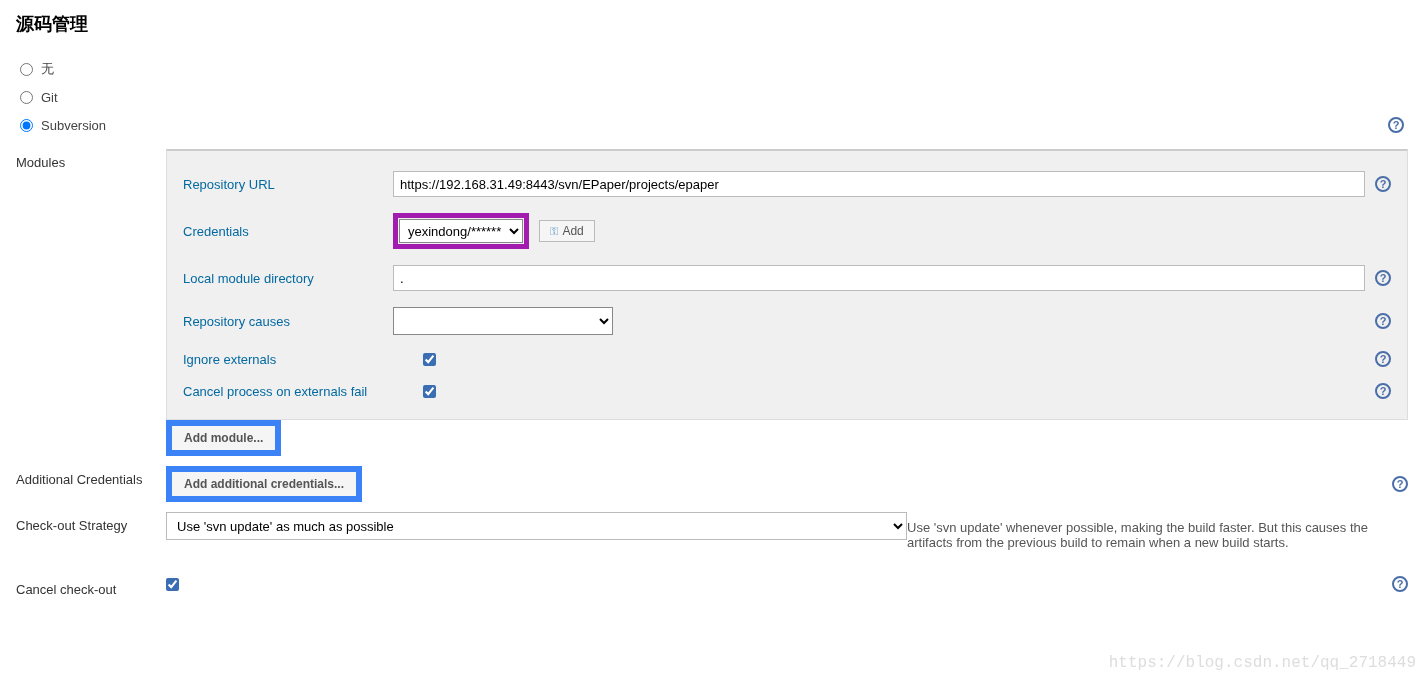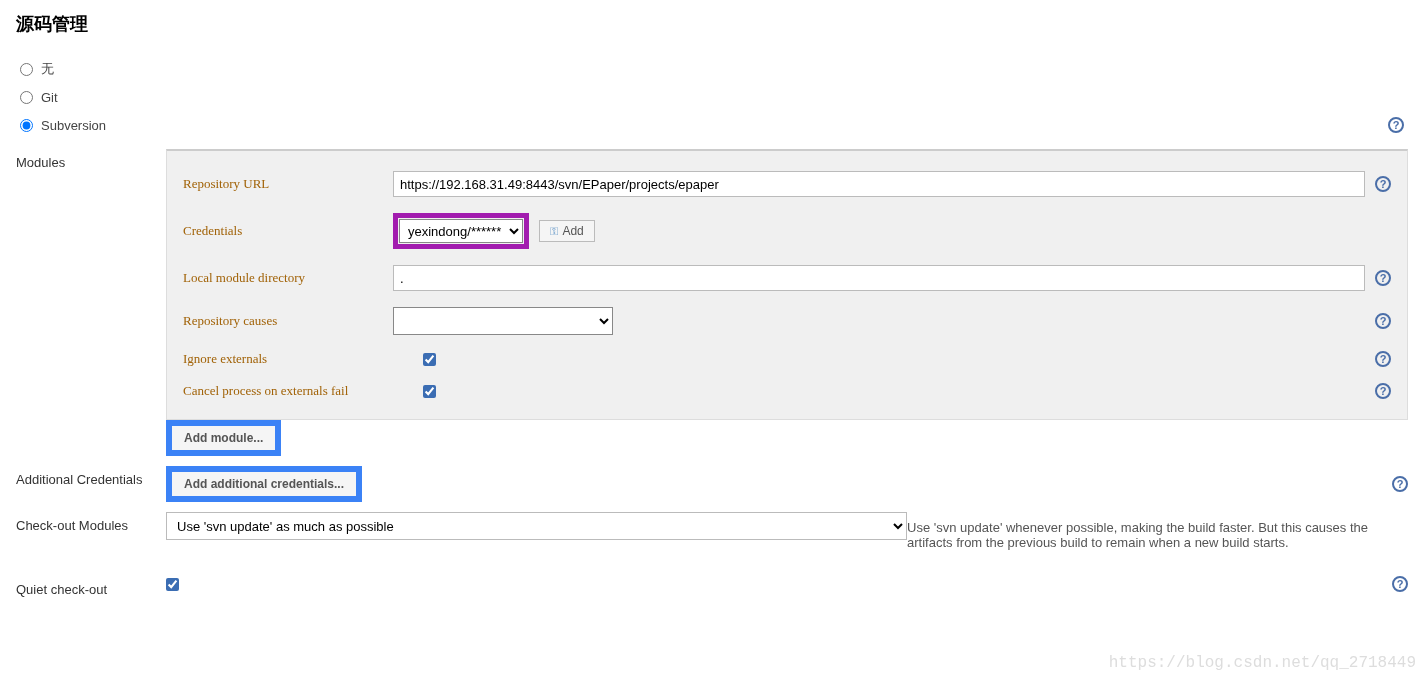--- a/index.html
+++ b/index.html
@@ -61,22 +61,21 @@
   flex: 1;
 }
 .module-row {
   display: flex;
   align-items: center;
   margin-bottom: 16px;
 }
 .module-label {
   width: 210px;
   flex-shrink: 0;
-  color: #a16207;
-  font-family: Liberation Serif, serif;
+  color: #0369a1;
 }
 .module-input {
   flex: 1;
   display: flex;
   align-items: center;
   gap: 8px;
 }
 input[type="text"], select.full {
   width: 100%;
   padding: 4px 6px;
@@ -252,31 +251,31 @@
     <div class="field-row">
       <div class="field-label">Additional Credentials</div>
       <div class="field-content">
         <button class="btn">Add additional credentials...</button>
         <div style="flex:1"></div>
         <span class="help-icon">?</span>
       </div>
     </div>
 
     <div class="field-row">
-      <div class="field-label">Check-out Modules</div>
+      <div class="field-label">Check-out Strategy</div>
       <div class="field-content" style="flex-direction:row; align-items:stretch;">
         <select class="full" style="height:28px;">
           <option>Use 'svn update' as much as possible</option>
         </select>
         <div class="desc-text">Use 'svn update' whenever possible, making the build faster. But this causes the artifacts from the previous build to remain when a new build starts.</div>
       </div>
     </div>
 
     <div class="field-row">
-      <div class="field-label">Quiet check-out</div>
+      <div class="field-label">Cancel check-out</div>
       <div class="field-content">
         <input type="checkbox" checked="" style="">
         <div style="flex:1"></div>
         <span class="help-icon">?</span>
       </div>
     </div>
 
   </div>
 </div>
 

